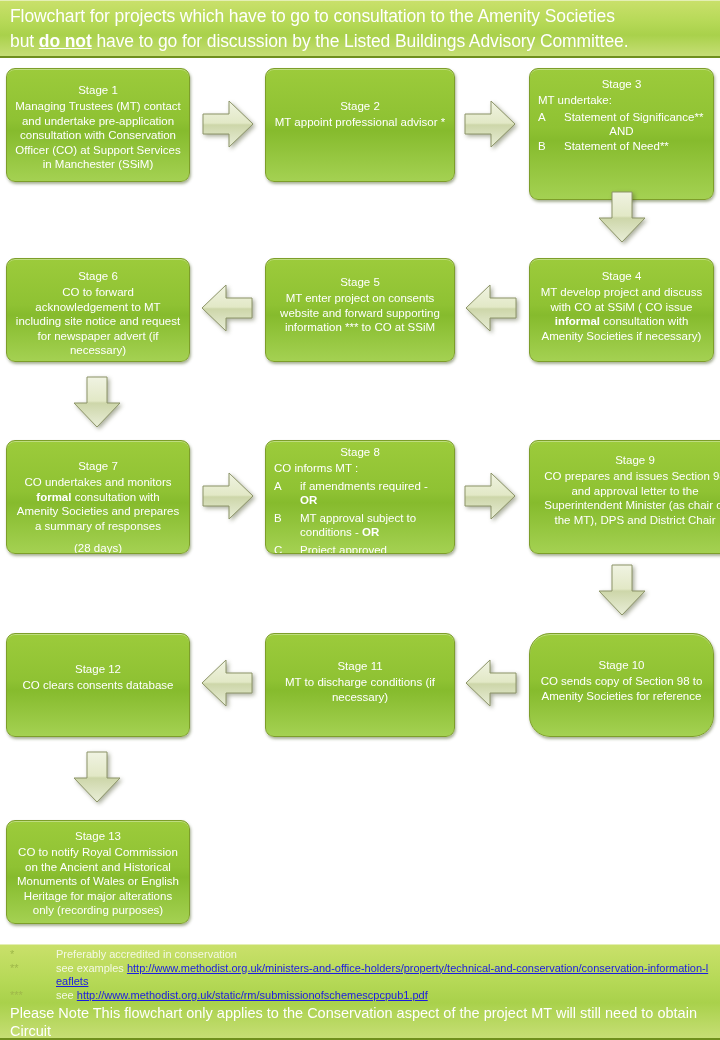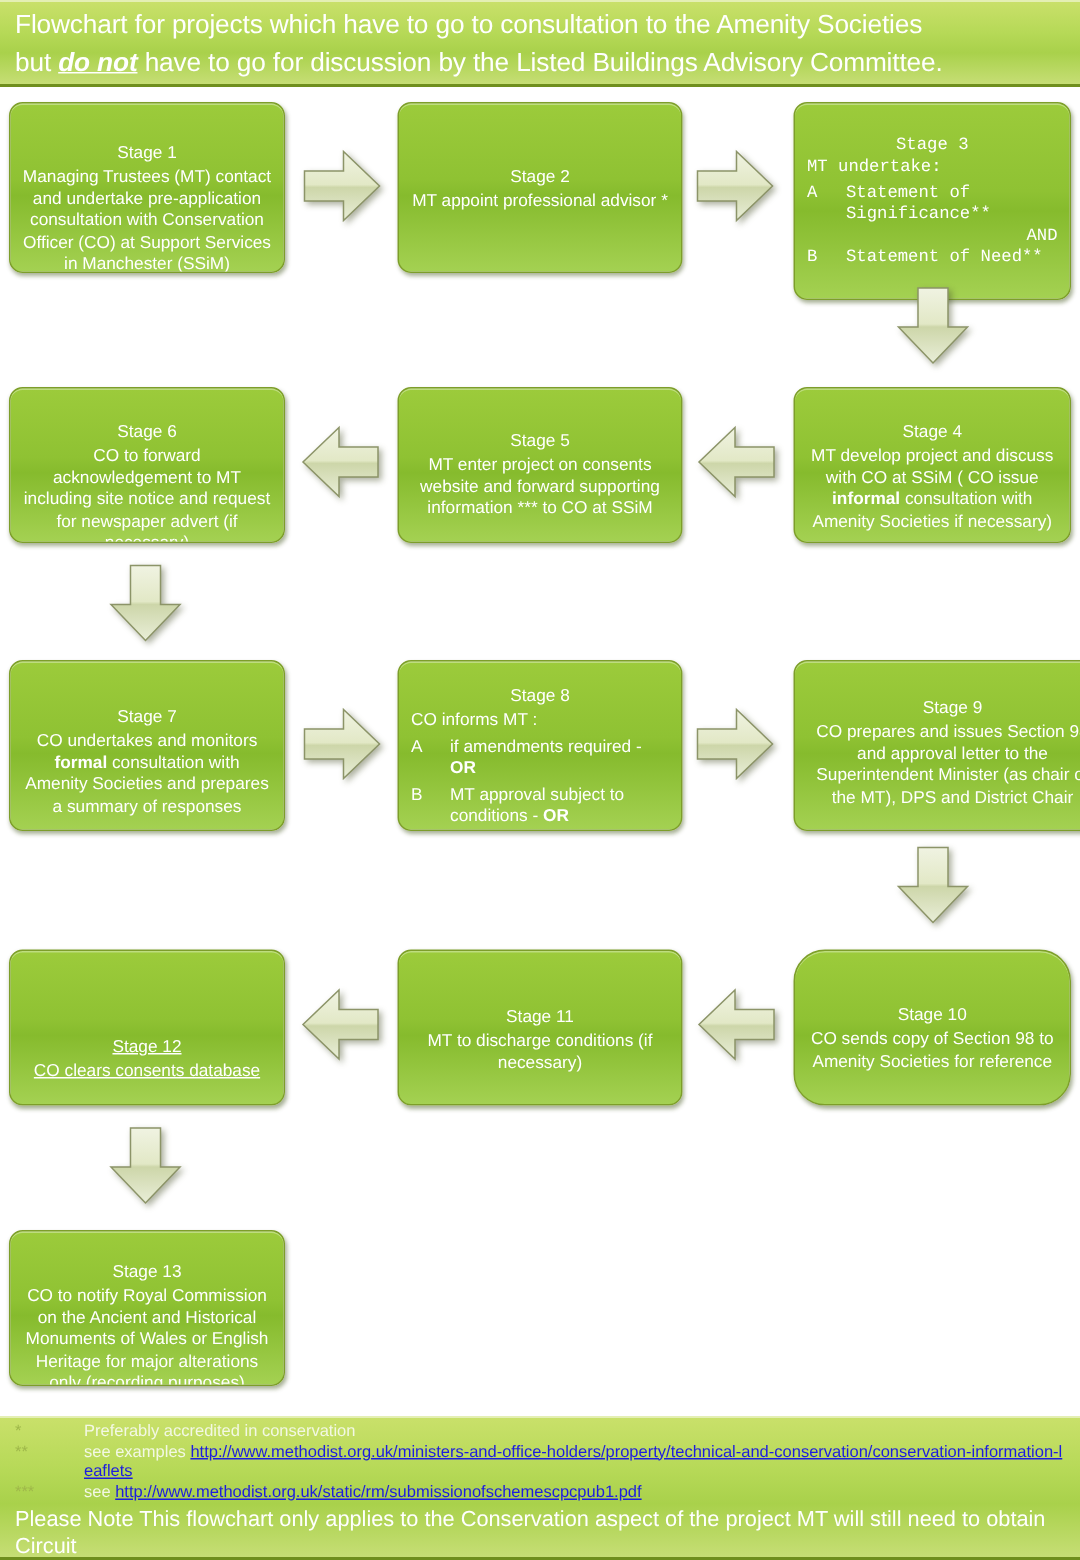--- a/index.html
+++ b/index.html
@@ -34,21 +34,20 @@
   .header-line {
     color: #ffffff;
     font-size: 17.5px;
     line-height: 25px;
     letter-spacing: -0.1px;
     white-space: nowrap;
   }
   .u-bold {
     font-weight: bold;
     text-decoration: underline;
-    font-style: italic;
   }
 
   
   .note-row {
     display: flex;
     align-items: flex-start;
     line-height: 13.5px;
   }
   .note-marker {
     color: #9fb84a;
@@ -86,21 +85,20 @@
     color: #ffffff;
     padding: 6px 8px;
     text-align: center;
     overflow: hidden;
   }
   .stage-title {
     font-size: 11.5px;
     line-height: 15px;
     color: #ffffff;
     margin-bottom: 1px;
-    margin-top: 12px;
   }
   .stage-body {
     font-size: 11.5px;
     line-height: 14.5px;
     color: #ffffff;
   }
   .stage-body .b { font-weight: bold; }
   .stage-body.left { text-align: left; }
 
   
@@ -109,21 +107,21 @@
     text-align: left;
     line-height: 14.5px;
   }
   .lbl-key {
     flex: 0 0 26px;
     font-size: 11.5px;
   }
   .lbl-val {
     font-size: 11.5px;
   }
-  .center-line { text-align: right; font-size: 11.5px; line-height: 14.5px; }
+  .center-line { text-align: center; font-size: 11.5px; line-height: 14.5px; }
 
   
   .arrow {
     position: absolute;
     filter: drop-shadow(2px 2px 2px rgba(70,80,40,0.45));
   }
   .arrow svg { display: block; }
 </style>
 </head>
 <body>
@@ -138,21 +136,21 @@
 <div class="stage" style="left:6px; top:68px; width:184px; height:114px; padding-top:14px;">
   <div class="stage-title">Stage 1</div>
   <div class="stage-body">Managing Trustees (MT) contact and undertake pre-application consultation with Conservation Officer  (CO) at Support Services in Manchester (SSiM)</div>
 </div>
 
 <div class="stage" style="left:265px; top:68px; width:190px; height:114px; padding-top:30px;">
   <div class="stage-title">Stage 2</div>
   <div class="stage-body">MT appoint professional advisor *</div>
 </div>
 
-<div class="stage" style="left:529px; top:68px; width:185px; height:132px; padding-top:8px;font-family:Liberation Mono, monospace;">
+<div class="stage" style="left:529px; top:68px; width:185px; height:132px; padding-top:8px;">
   <div class="stage-title">Stage 3</div>
   <div class="stage-body left">
     <div style="margin-bottom:2px;">MT undertake:</div>
     <div class="lbl-row">
       <span class="lbl-key">A</span>
       <span class="lbl-val">Statement of Significance**</span>
     </div>
     <div class="center-line">AND</div>
     <div class="lbl-row">
       <span class="lbl-key">B</span>
@@ -265,21 +263,21 @@
 <div class="stage" style="left:529px; top:633px; width:185px; height:104px; padding-top:24px;border-radius:21px;">
   <div class="stage-title">Stage 10</div>
   <div class="stage-body">CO sends copy of Section 98 to Amenity Societies for reference</div>
 </div>
 
 <div class="stage" style="left:265px; top:633px; width:190px; height:104px; padding-top:25px;">
   <div class="stage-title">Stage 11</div>
   <div class="stage-body">MT to discharge conditions (if necessary)</div>
 </div>
 
-<div class="stage" style="left:6px; top:633px; width:184px; height:104px; padding-top:45px;text-decoration:underline;">
+<div class="stage" style="left:6px; top:633px; width:184px; height:104px; padding-top:28px;">
   <div class="stage-title">Stage 12</div>
   <div class="stage-body">CO clears consents database</div>
 </div>
 
 <div class="arrow" style="left:464px; top:657px;">
   <svg width="54" height="52" viewBox="0 0 54 52">
     <path d="M52,16 L26,16 L26,3 L2,26 L26,49 L26,36 L52,36 Z" fill="url(#agr)" stroke="#8c9468" stroke-width="1"></path>
   </svg>
 </div>
 <div class="arrow" style="left:200px; top:657px;">

